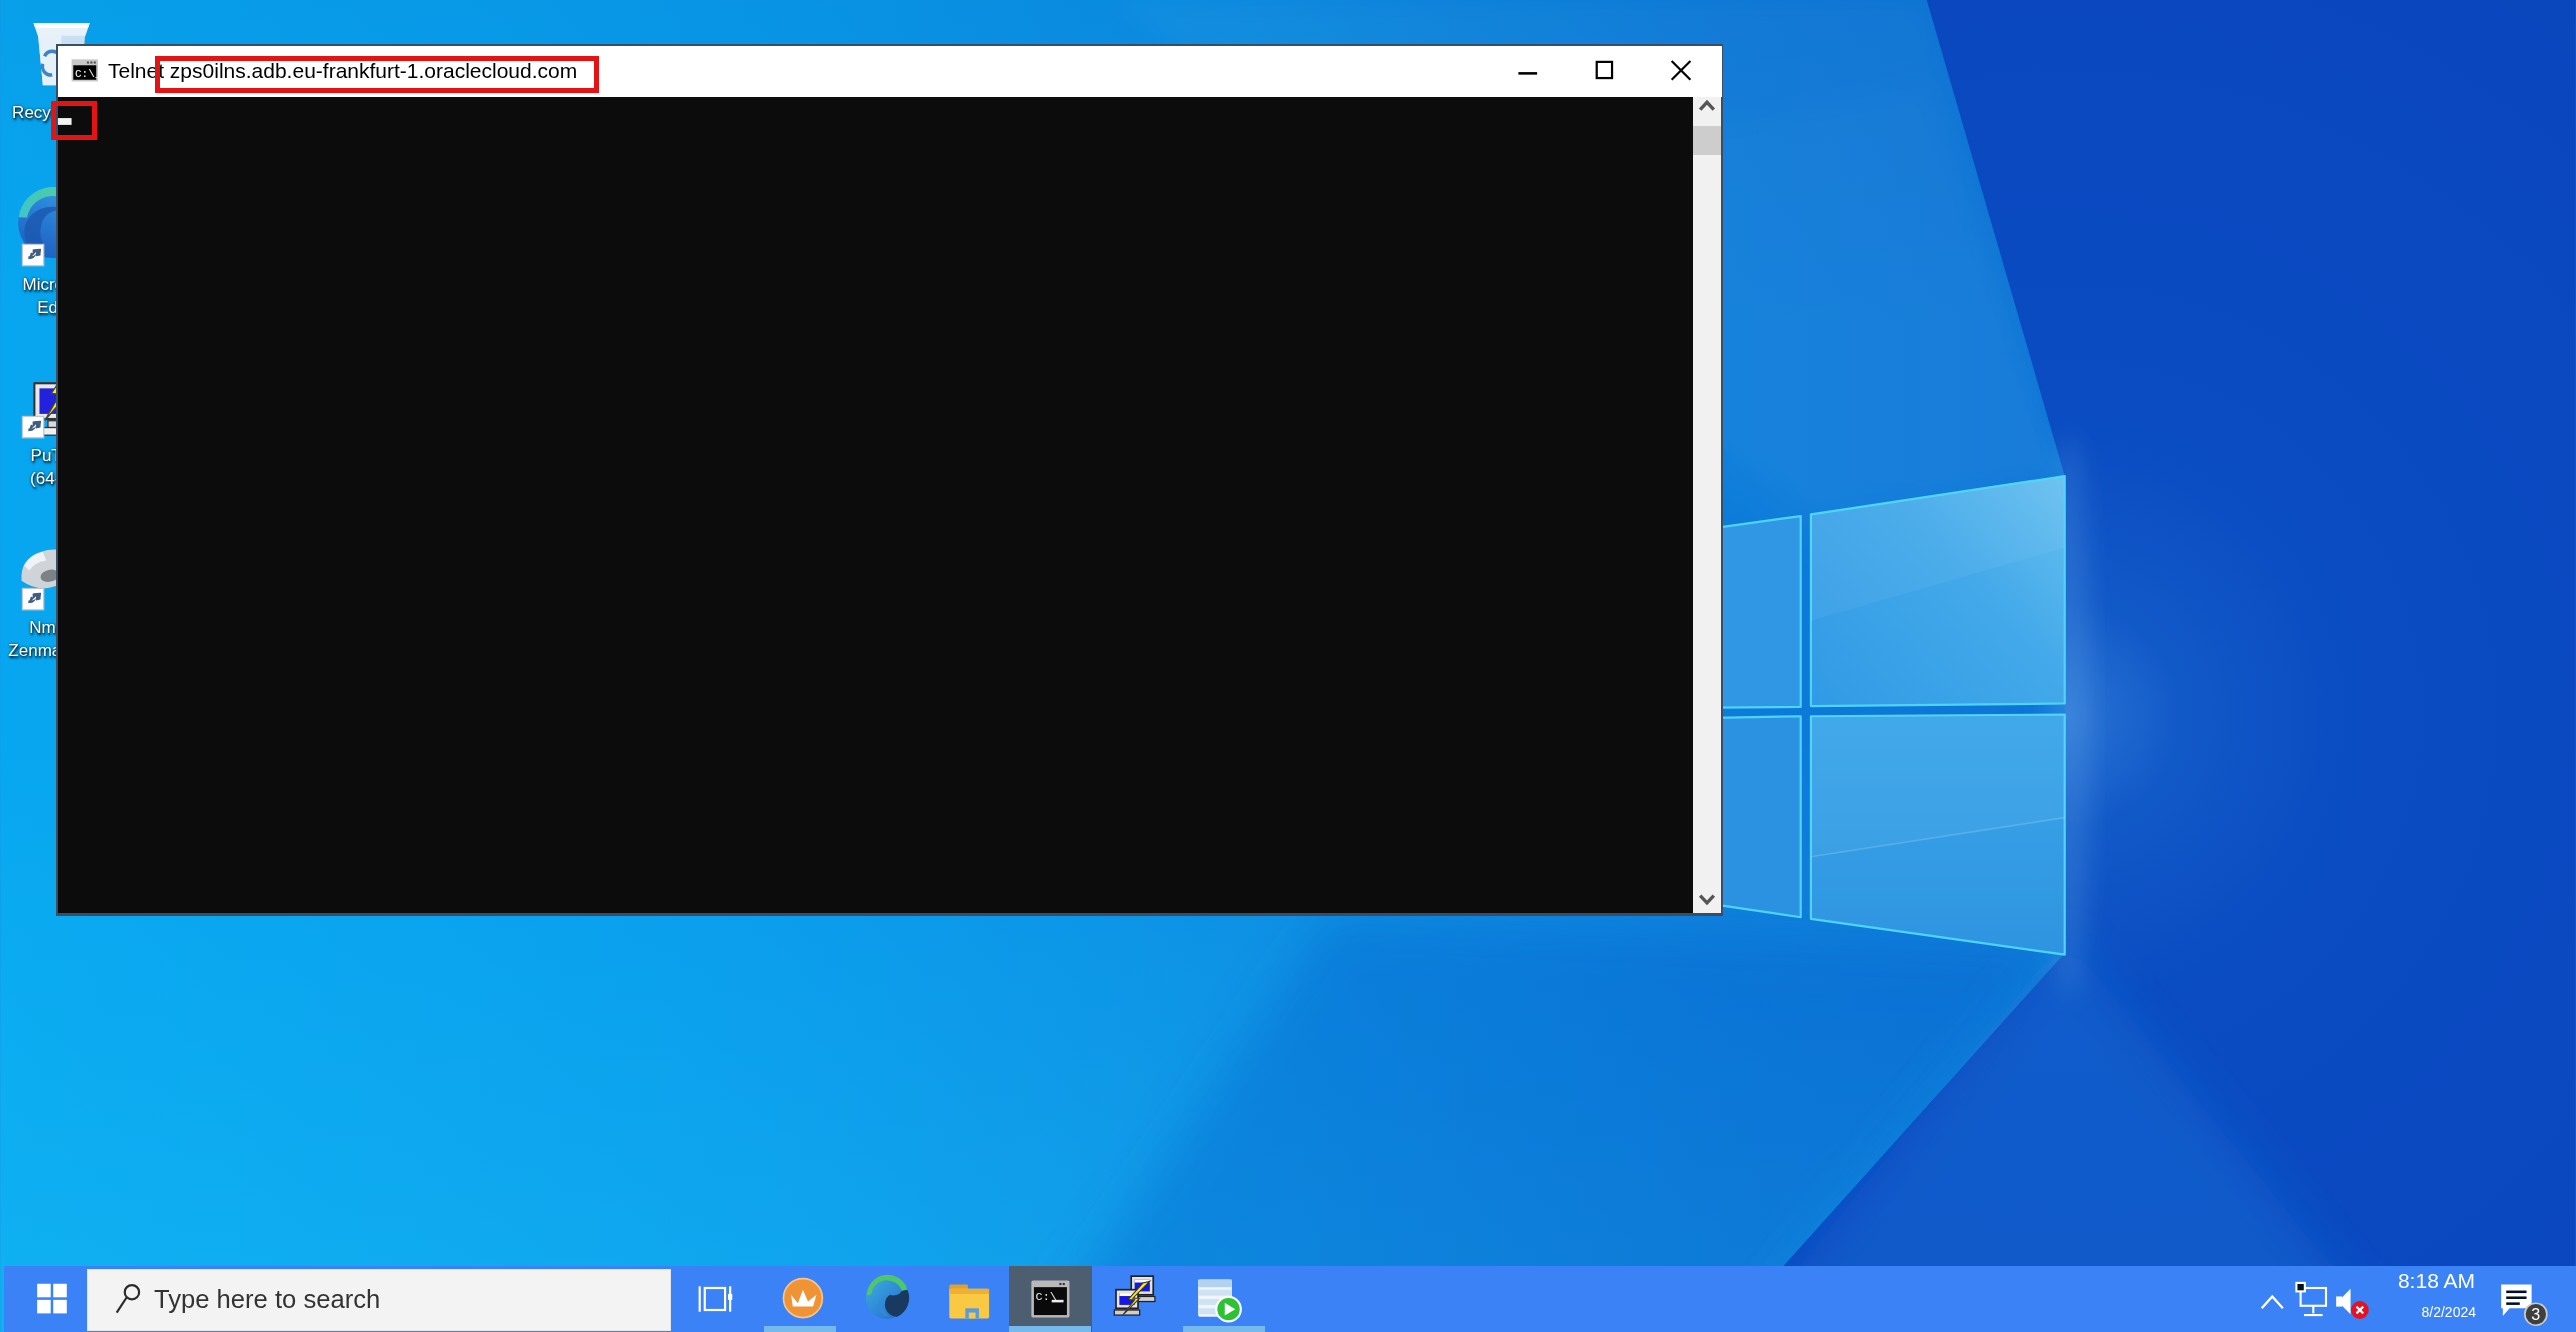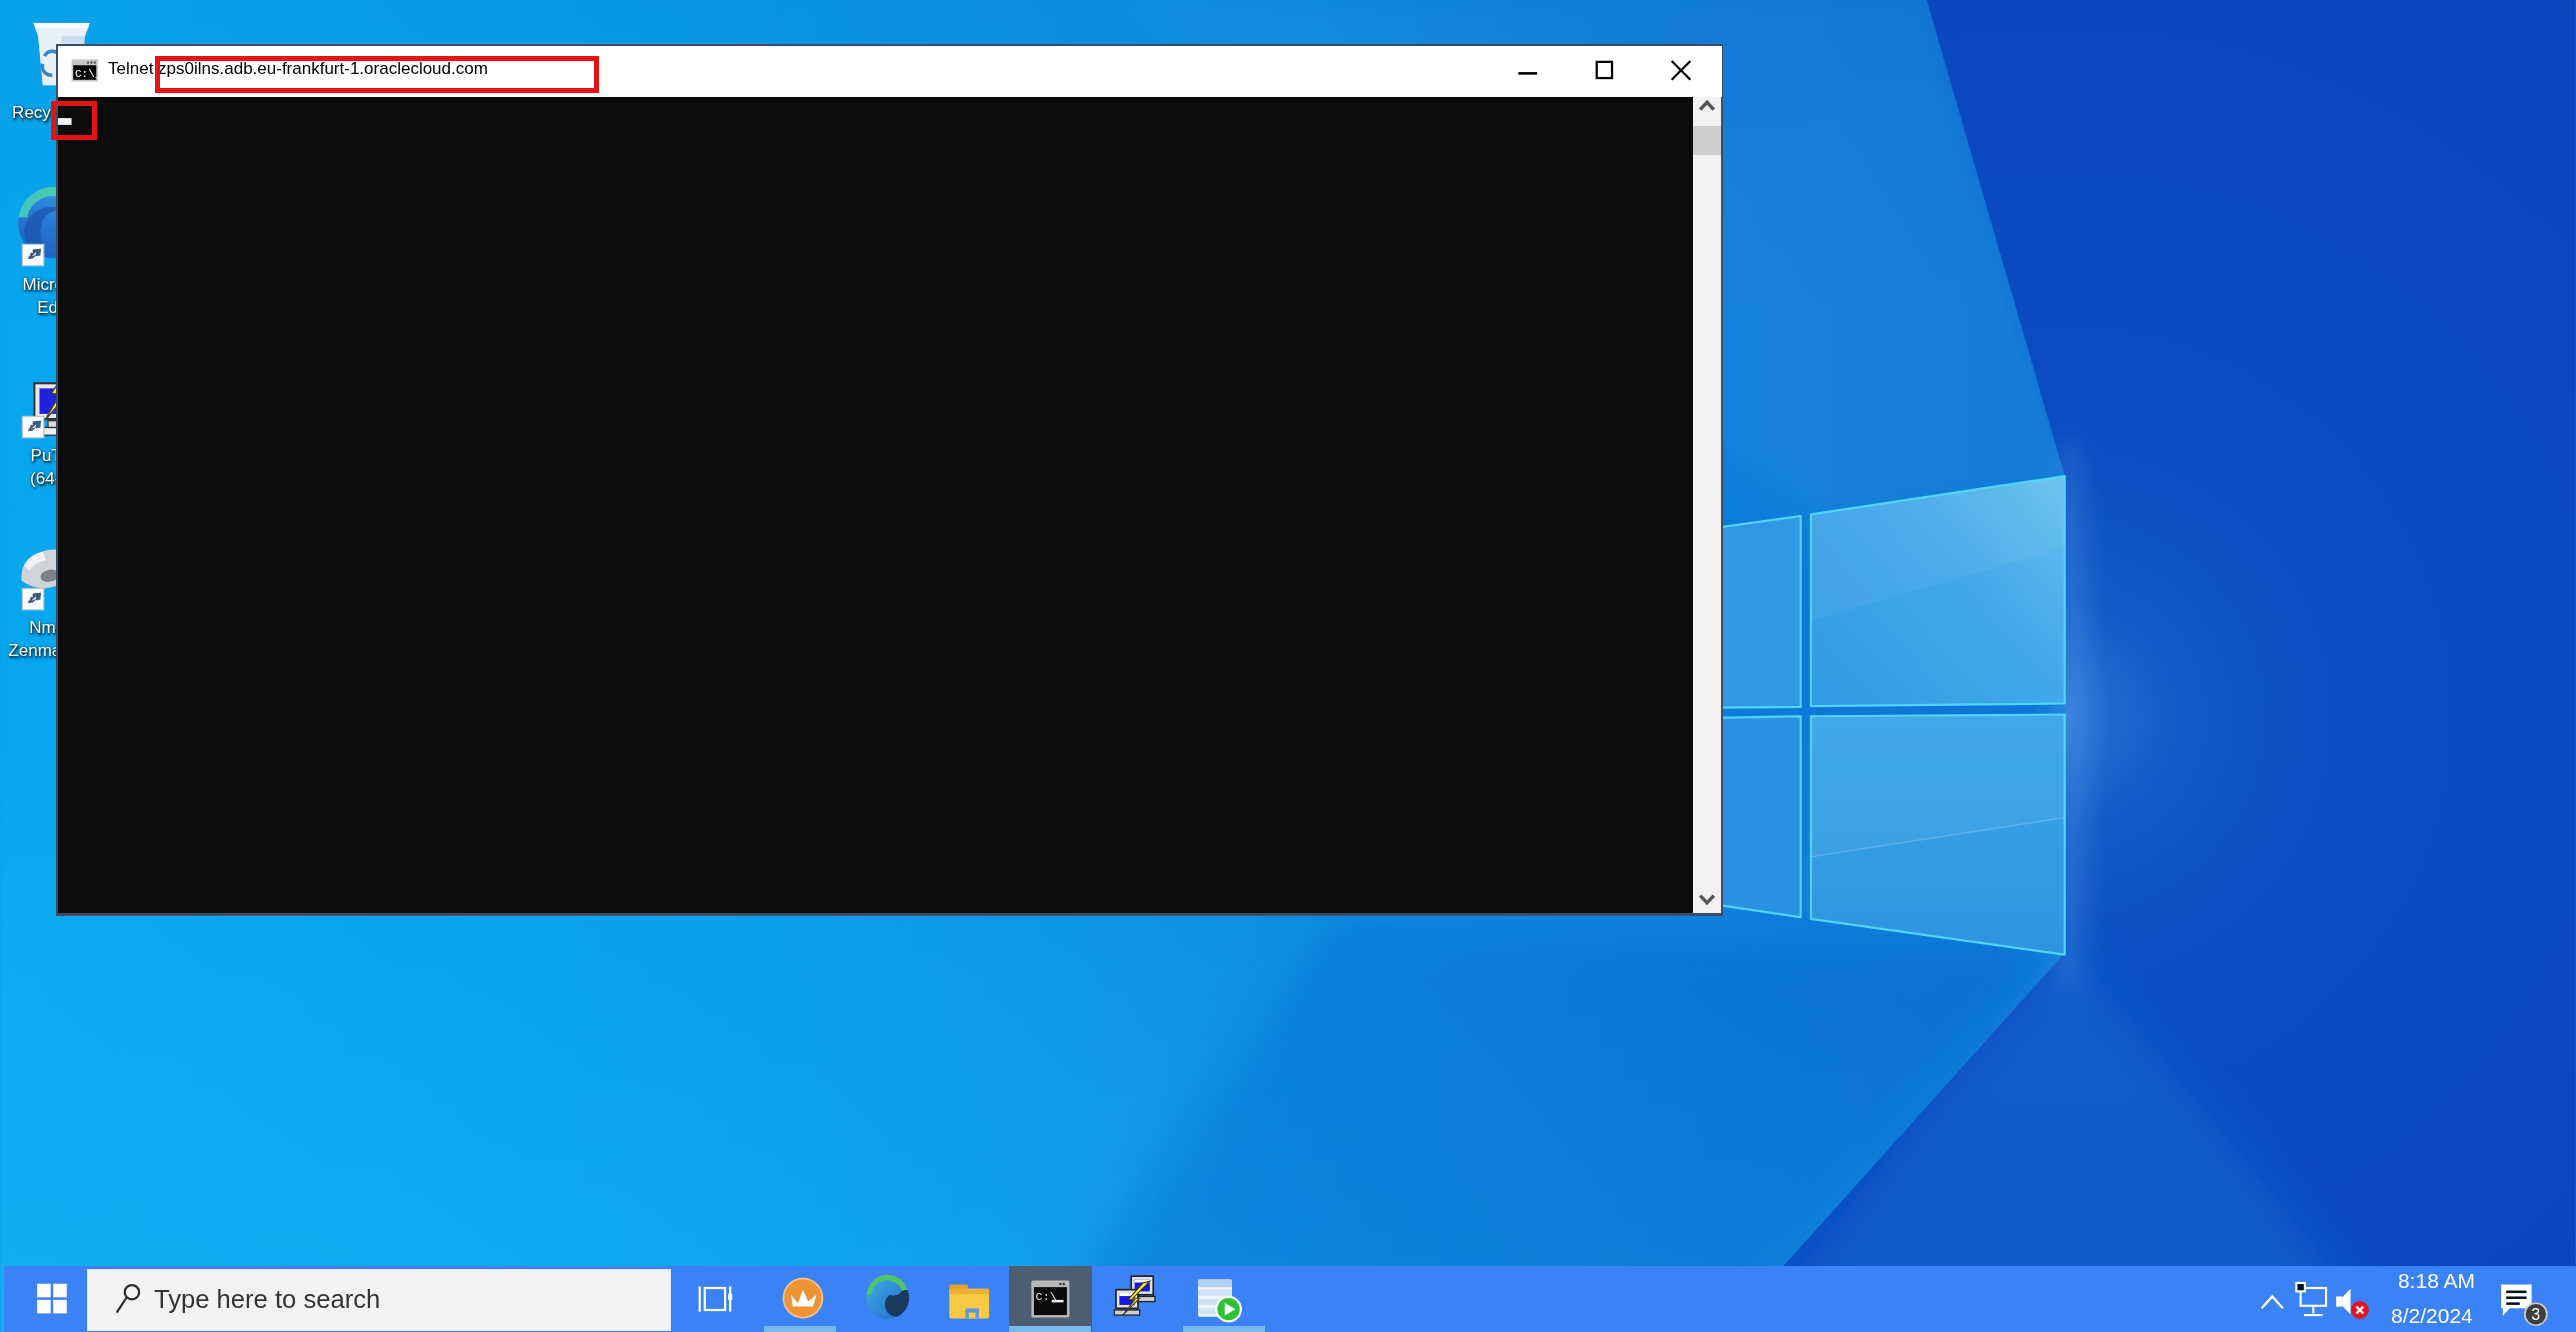--- a/index.html
+++ b/index.html
@@ -137,21 +137,21 @@
  <div style="left:-11px;top:616px;">Nmap -<br>Zenmap GUI</div>
 </div>
 
 <div class="abs" style="left:56px;top:44px;width:1667px;height:872px;background:#3b4d63;z-index:10">
  <div class="abs" style="left:1.7px;top:1.7px;width:1664px;height:51px;background:#ffffff;"></div>
  <div class="abs" style="left:1.7px;top:53px;width:1636px;height:816px;background:#0c0c0c;"></div>
  <div class="abs" style="left:1637px;top:53px;width:28px;height:816px;background:#f1f1f1;"></div>
 
  <div class="abs" style="left:1637px;top:82px;width:28px;height:29px;background:#cdcdcd;"></div>
 
- <div class="abs" style="left:52px;top:15.3px;font-size:17px;color:#000;white-space:nowrap;">Telnet zps0ilns.adb.eu-frankfurt-1.oraclecloud.com</div>
+ <div class="abs" style="left:52px;top:15.3px;font-size:21px;color:#000;white-space:nowrap;">Telnet zps0ilns.adb.eu-frankfurt-1.oraclecloud.com</div>
 
  <svg class="abs" style="left:0;top:0" width="1667" height="872" viewBox="0 0 1957 1024">
 
   <g>
    <rect x="18" y="18" width="31" height="26" fill="#c8c8c8"></rect>
    <rect x="20" y="25" width="27" height="17" fill="#000"></rect>
    <rect x="36" y="20.5" width="2.5" height="2.5" fill="#555"></rect>
         <rect x="40" y="20.5" width="2.5" height="2.5" fill="#555"></rect>
         <rect x="44" y="20.5" width="2.5" height="2.5" fill="#555"></rect>
    <text x="22" y="39" font-size="13" font-family="Liberation Mono,monospace" fill="#fff">C:\_</text>
@@ -181,21 +181,21 @@
  <div class="abs" style="left:83px;top:2.6px;width:584px;height:62px;background:#f3f3f3;border:1.7px solid #e6e6e6;box-sizing:border-box;"></div>
  <div class="abs" style="left:150px;top:19px;font-size:25.6px;color:#333;">Type here to search</div>
 
  <div class="abs" style="left:1005px;top:0px;width:83px;height:66px;background:#4d5e70;"></div>
 
  <div class="abs" style="left:760px;top:60px;width:72px;height:6px;background:#76b9ed;"></div>
  <div class="abs" style="left:1005px;top:60px;width:82px;height:6px;background:#76b9ed;"></div>
  <div class="abs" style="left:1179px;top:60px;width:82px;height:6px;background:#76b9ed;"></div>
 
  <div class="abs" style="left:2386px;top:2.6px;width:85px;font-size:21px;color:#fff;text-align:right;">8:18 AM</div>
- <div class="abs" style="left:2387px;top:38px;width:85px;font-size:21px;color:#fff;text-align:left;">8/2/2024</div>
+ <div class="abs" style="left:2387px;top:38px;width:85px;font-size:14px;color:#fff;text-align:right;">8/2/2024</div>
  <svg class="abs" style="left:0;top:0" width="2576" height="66" viewBox="0 0 3024 78">
 
   <g fill="#fff">
    <rect x="29" y="21" width="16" height="16"></rect>
         <rect x="48" y="21" width="16" height="16"></rect>
    <rect x="29" y="40" width="16" height="16"></rect>
         <rect x="48" y="40" width="16" height="16"></rect>
   </g>
 
   <g fill="none" stroke="#2b2b2b" stroke-width="2.6">

